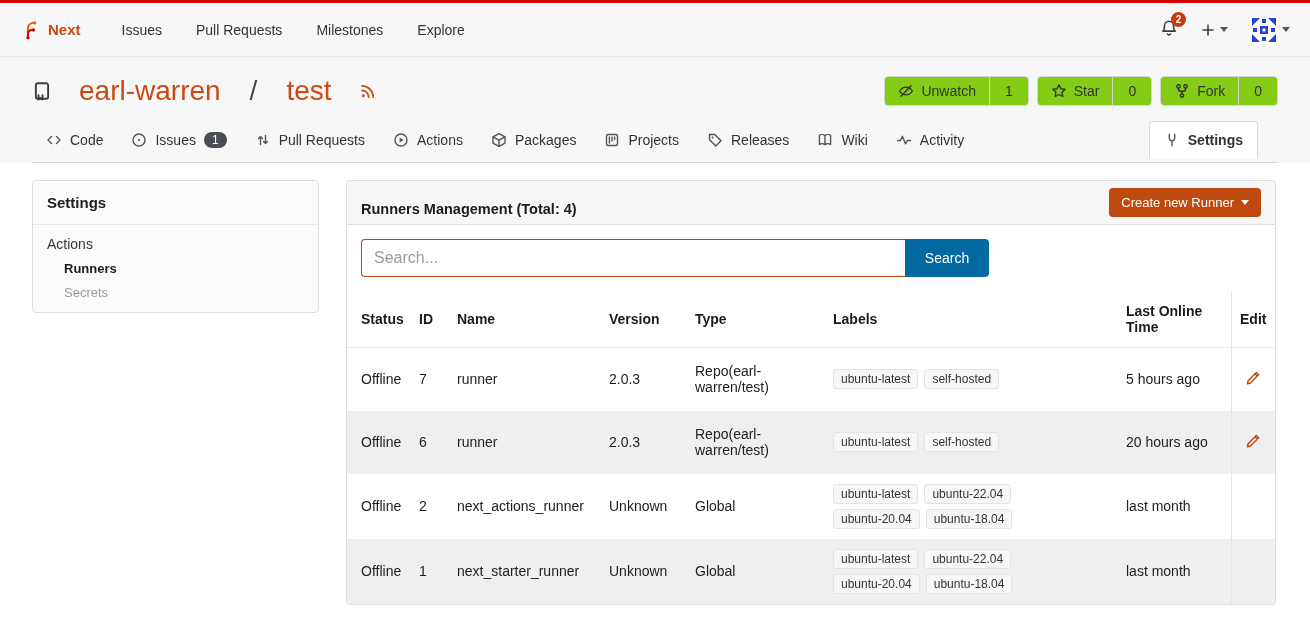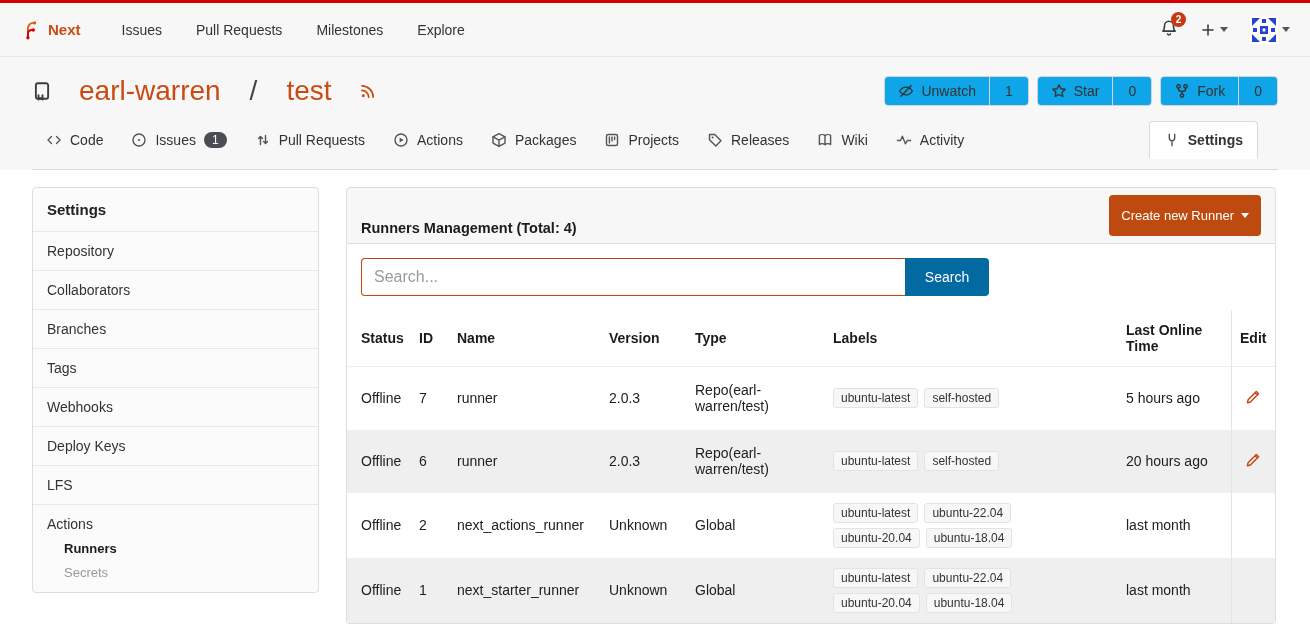--- a/index.html
+++ b/index.html
@@ -22,26 +22,26 @@
     border-top:5px solid #555; display:inline-block; }
 
   
   .repo-header-wrap { background:#f7f7f7; padding:18px 32px 0 32px; }
   .repo-title-row { display:flex; align-items:center; }
   .repo-title { display:flex; align-items:center; gap:27px; font-size:28px; }
   .repo-owner, .repo-name { color:#cb4a12; cursor:pointer; text-decoration:none; }
   .repo-sep { color:#444; margin:0 2px; }
   .repo-actions { margin-left:auto; display:flex; gap:8px; }
   .btn-group { display:flex; border:1px solid #d4d4d4; border-radius:4px; background:#fff; overflow:hidden; }
-  .btn-part { background:#0ea5e9; border:none; font-family:inherit; font-size:14px; color:#333;
+  .btn-part { background:#84cc16; border:none; font-family:inherit; font-size:14px; color:#333;
     display:flex; align-items:flex-end; gap:7px; padding:6px 13px; cursor:pointer; }
   .btn-part.count { border-left:1px solid #d4d4d4; padding:6px 15px; }
 
   
-  .tab-bar { display:flex; align-items:flex-end; margin-top:14px; border-bottom:1px solid #d8d8d8; padding:0 0 11px 0; }
+  .tab-bar { display:flex; align-items:flex-end; margin-top:14px; border-bottom:1px solid #d8d8d8; padding:0 0 4px 0; }
   .tab { display:flex; align-items:center; gap:8px; padding:10px 14px; color:#333; cursor:pointer; }
   .tab .tabicon { color:#555; }
   .tab.active { background:#fff; border:1px solid #d8d8d8; border-bottom:1px solid #fff;
     margin-bottom:-1px; border-radius:4px 4px 0 0; font-weight:600; }
   .tab[data-name="tab-settings"] { margin-left:auto; margin-right:20px; }
   .tab-badge { background:#4b4d55; color:#fff; font-size:12px; border-radius:10px; padding:1px 8px; }
 
   
   .content { display:flex; padding:17px 34px 0 32px; gap:27px; align-items:flex-start; }
 
@@ -52,21 +52,21 @@
   .side-group-label { color:#333; cursor:pointer; }
   .side-sub { margin-top:9px; padding-left:17px; display:flex; flex-direction:column; gap:9px; }
   .side-sub-item { font-size:13px; color:#999; cursor:pointer; }
   .side-sub-item.active { color:#1b1b1b; font-weight:bold; }
 
   .panel { flex:1; }
   .panel-header { background:#f7f7f7; border:1px solid #dedede; border-radius:4px 4px 0 0;
     display:flex; align-items:flex-end; justify-content:space-between; padding:7px 14px; min-height:38px; }
   .panel-title { font-weight:bold; font-size:14.5px; color:#1b1b1b; }
   .btn-primary { background:#bf4a0f; color:#fff; border:none; border-radius:4px; font-family:inherit;
-    font-size:13px; padding:13px 12px; display:flex; align-items:center; gap:7px; cursor:pointer; }
+    font-size:13px; padding:7px 12px; display:flex; align-items:center; gap:7px; cursor:pointer; }
   .btn-primary .caret { border-top-color:#fff; border-left-width:4px; border-right-width:4px; }
   .panel-body { border:1px solid #dedede; border-top:none; border-radius:0 0 4px 4px; overflow:hidden; }
 
   .search-form { display:flex; margin:14px; width:628px; }
   .search-input { flex:1; height:38px; border:1px solid #c2450e; border-right:none;
     border-radius:4px 0 0 4px; padding:0 12px; font-family:inherit; font-size:16px; color:#212121; outline:none; }
   .search-input::placeholder { color:#9a9a9a; }
   .search-btn { width:84px; height:38px; background:#0369a1; color:#fff; border:none;
     border-radius:0 4px 4px 0; font-family:inherit; font-size:14px; cursor:pointer; }
 
@@ -296,29 +296,20 @@
         </span>
         <span data-name="tab-label">Settings</span>
       </div>
     </div>
 </div>
 
 <div class="content" data-name="content-area">
 
   <div class="sidebar" data-name="settings-sidebar">
     <div class="side-title" data-name="sidebar-title">Settings</div>
-    <div id="sidebar-items" data-name="sidebar-items">
-        <div class="side-item" data-name="sidebar-item-repository">Repository</div>
-        <div class="side-item" data-name="sidebar-item-collaborators">Collaborators</div>
-        <div class="side-item" data-name="sidebar-item-branches">Branches</div>
-        <div class="side-item" data-name="sidebar-item-tags">Tags</div>
-        <div class="side-item" data-name="sidebar-item-webhooks">Webhooks</div>
-        <div class="side-item" data-name="sidebar-item-deploy-keys">Deploy Keys</div>
-        <div class="side-item" data-name="sidebar-item-lfs">LFS</div>
-      </div>
     <div class="side-group" data-name="sidebar-group-actions">
       <div class="side-group-label" data-name="sidebar-item-actions">Actions</div>
       <div class="side-sub" id="actions-sub" data-name="sidebar-actions-subitems">
           <div class="side-sub-item active" data-name="sidebar-subitem-runners">Runners</div>
           <div class="side-sub-item" data-name="sidebar-subitem-secrets">Secrets</div>
         </div>
     </div>
   </div>
 
   <div class="panel" data-name="runners-panel">

